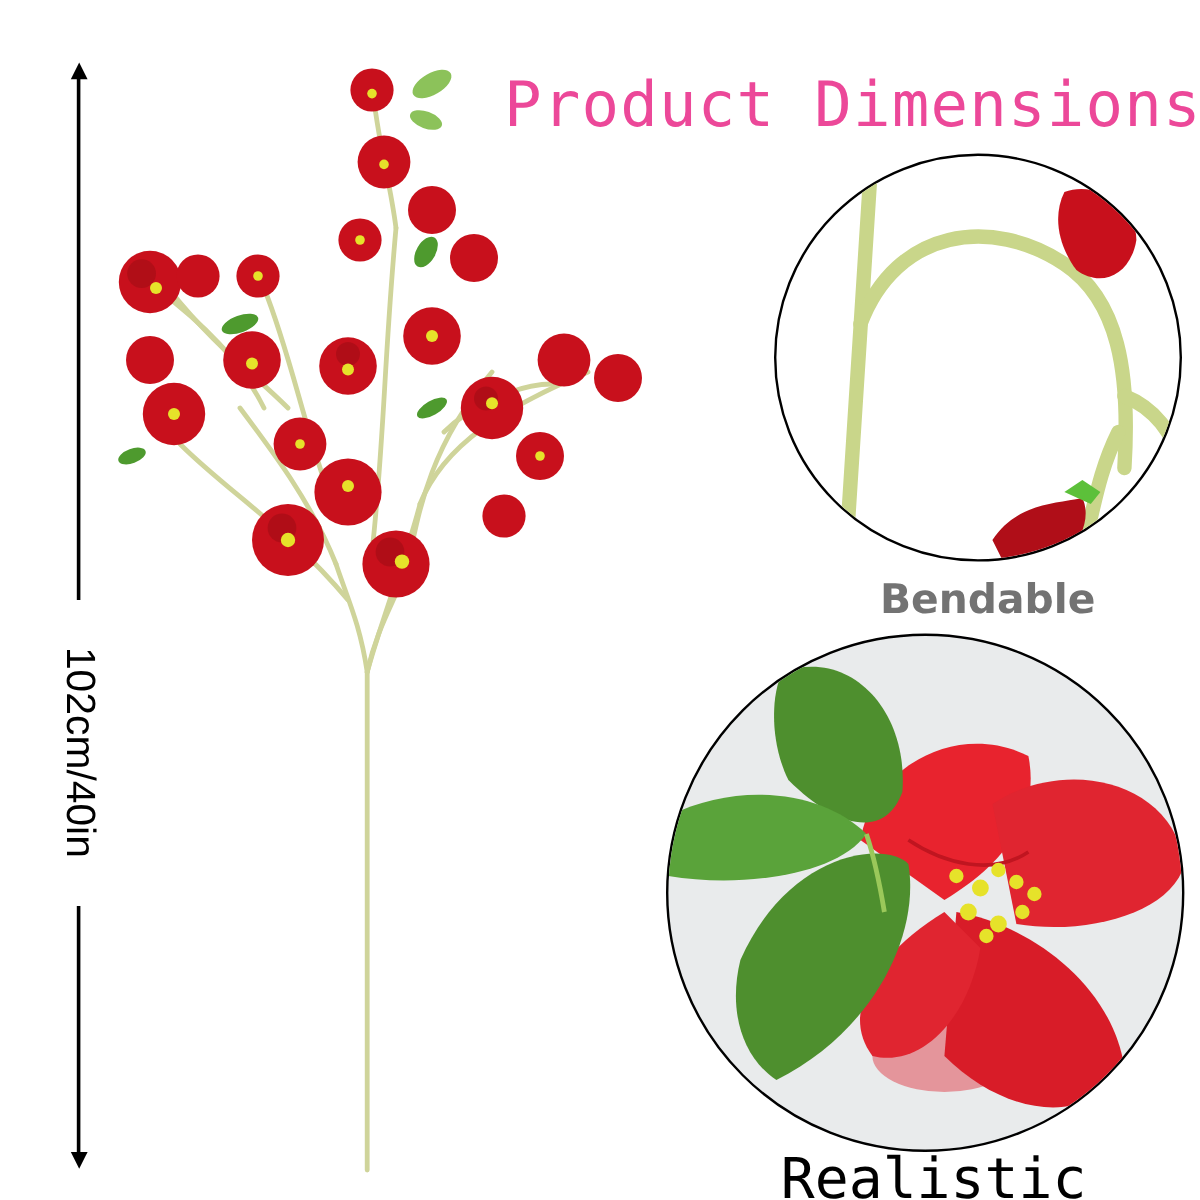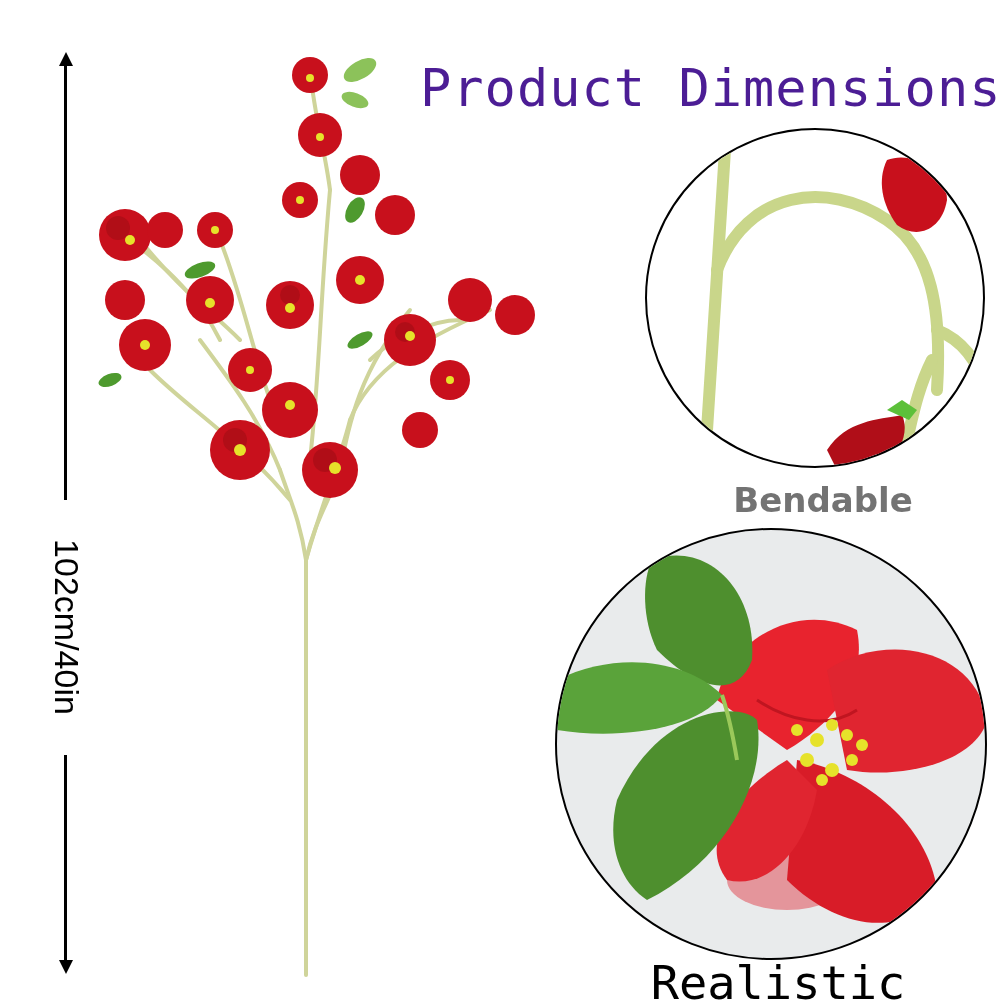--- a/index.html
+++ b/index.html
@@ -1,18 +1,18 @@
 <!DOCTYPE html>
 <html><head>
 <meta charset="utf-8">
 <style>
   html, body { margin:0; padding:0; }
   body { width:1000px; height:1000px; background:#ffffff; position:relative; overflow:hidden; font-family:"DejaVu Sans Mono","Liberation Mono",monospace; }
   .abs { position:absolute; }
-  .title { left:420px; top:58px; font-size:52px; color:#4c1d95; letter-spacing:1px; white-space:nowrap; font-family:"DejaVu Sans Mono","Liberation Mono",monospace; }
+  .title { left:420px; top:58px; font-size:52px; color:#ec4899; letter-spacing:1px; white-space:nowrap; font-family:"DejaVu Sans Mono","Liberation Mono",monospace; }
   .dim-line { left:64px; width:3px; background:#000; }
   .dim-text { left:66px; top:627px; transform:translate(-50%,-50%) rotate(90deg); font-size:34px; white-space:nowrap; font-family:"Liberation Sans","DejaVu Sans",sans-serif; color:#000; font-stretch:condensed; }
   .circle { border-radius:50%; border:2px solid #000; overflow:hidden; box-sizing:border-box; }
   .label { font-size:34px; font-weight:bold; color:#737373; white-space:nowrap; transform:translateX(-50%); font-family:"DejaVu Sans","Liberation Sans",sans-serif; }
   .label2 { font-size:47px; font-weight:normal; color:#000; white-space:nowrap; transform:translateX(-50%); font-family:"DejaVu Sans Mono","Liberation Mono",monospace; }
 </style>
 </head>
 <body>
 
 <div class="abs title">Product Dimensions</div>

